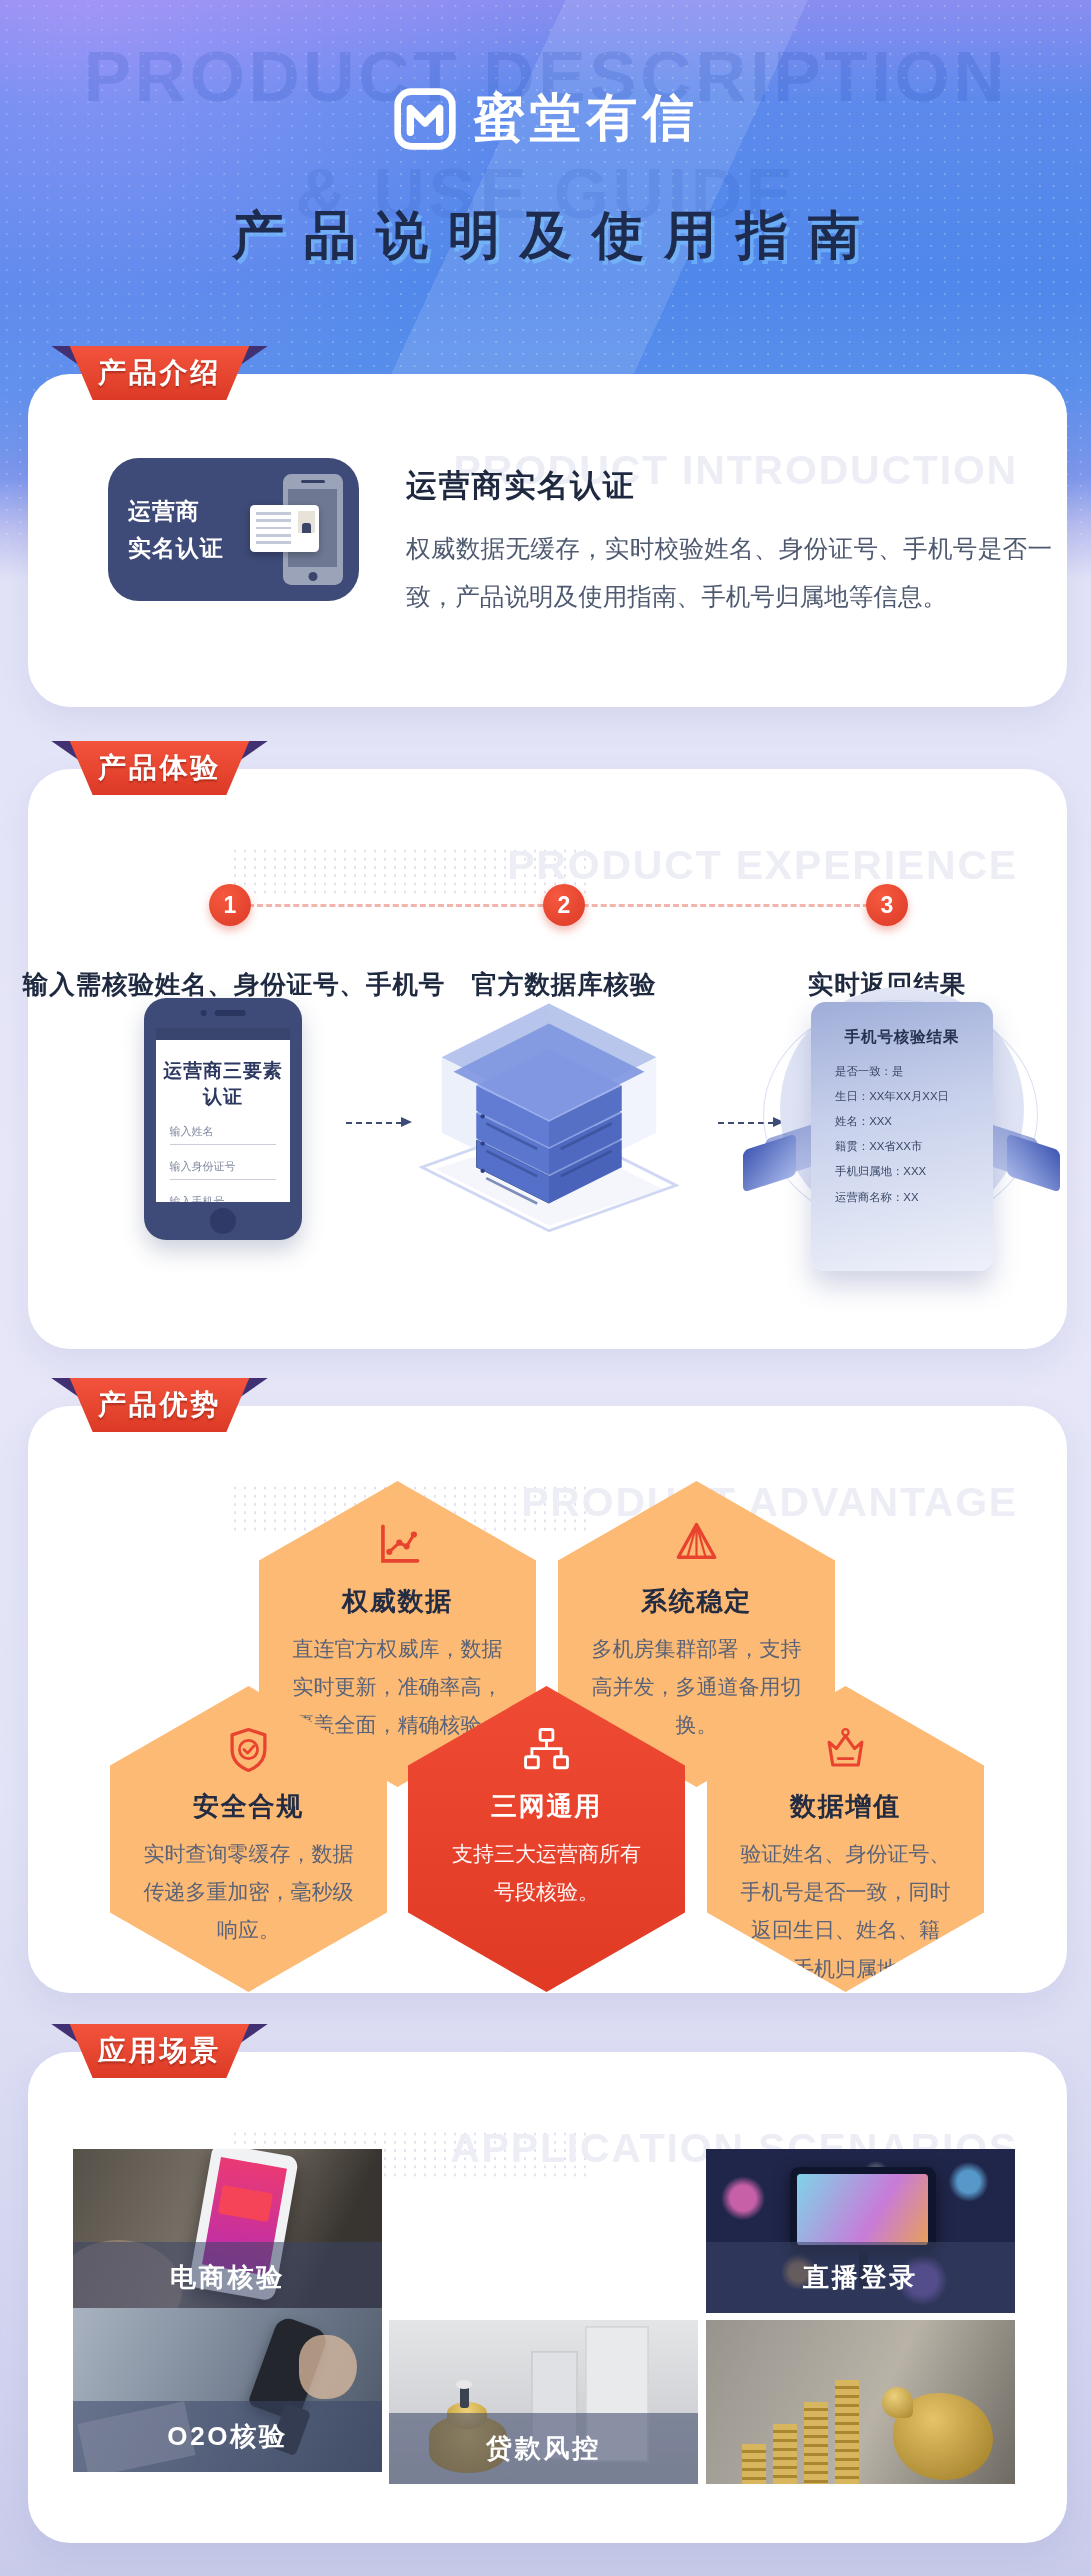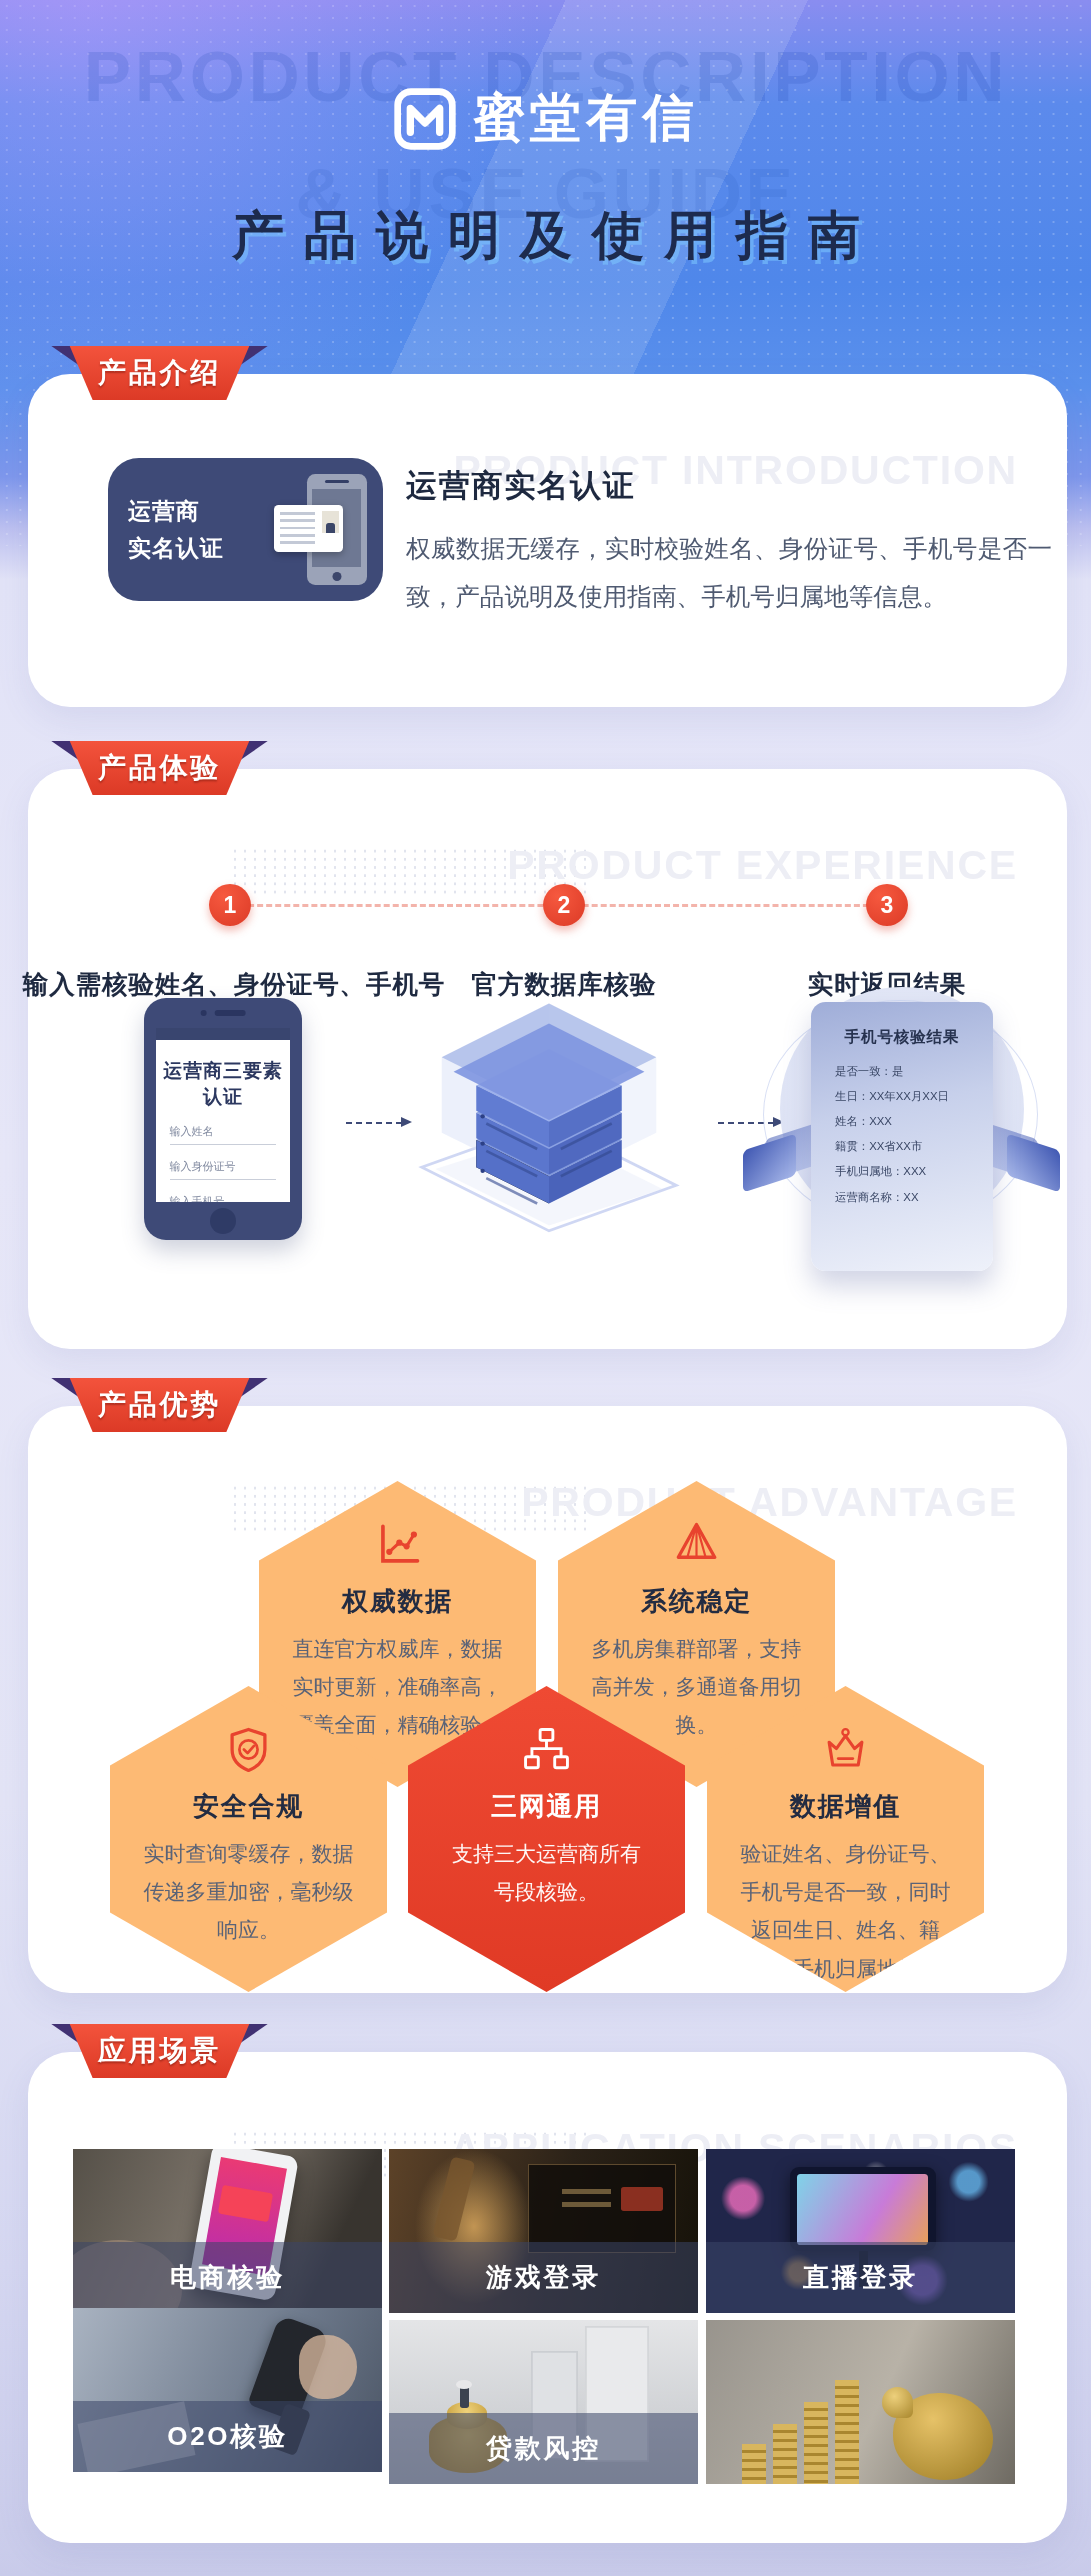--- a/index.html
+++ b/index.html
@@ -35,21 +35,21 @@
   .tri-l{left:-12.7px;clip-path:polygon(0 0,100% 0,100% 100%);}
   .tri-r{right:-12.7px;clip-path:polygon(0 0,100% 0,0 100%);}
   .flag{position:absolute;inset:0;background:linear-gradient(180deg,#f3533c,#dc3a26);
     clip-path:polygon(3% 0,97% 0,85% 100%,15% 100%);
     display:flex;align-items:center;justify-content:center;color:#fff;font-size:28px;font-weight:900;
     letter-spacing:2.7px;text-shadow:0 1.8px 1.8px rgba(110,20,10,.45);}
   .wm{position:absolute;top:73px;right:49px;font-size:41px;font-weight:900;color:#edeef5;letter-spacing:1.8px;white-space:nowrap;}
   .dots{position:absolute;top:78px;right:473px;width:364px;height:47px;opacity:.85;
     background-image:radial-gradient(#dcdfeb 1.4px,transparent 1.5px);background-size:10px 8.2px;}
   
-  .intro-tile{position:absolute;left:80px;top:84px;width:275px;height:143px;background:#3e4a77;
+  .intro-tile{position:absolute;left:80px;top:84px;width:251px;height:143px;background:#3e4a77;
     border-radius:31px;overflow:hidden;}
   .it-txt{position:absolute;left:20px;top:35px;color:#fff;font-size:23px;font-weight:900;line-height:1.6;letter-spacing:0.9px;}
   .it-phone{position:absolute;right:16.4px;top:16.4px;width:60px;height:111px;background:#9ba3b8;border-radius:8.2px;}
   .it-screen{position:absolute;left:5.5px;right:5.5px;top:14.6px;bottom:18px;background:#6e7893;}
   .it-bar{position:absolute;top:5.5px;left:50%;transform:translateX(-50%);width:24px;height:3.6px;border-radius:1.8px;background:#343f66;}
   .it-home{position:absolute;bottom:4.5px;left:50%;transform:translateX(-50%);width:9px;height:9px;border-radius:50%;background:#3c466b;}
   .it-card{position:absolute;right:40px;top:47px;width:69px;height:47px;background:#fff;border-radius:4.5px;
     box-shadow:0 2.7px 7.3px rgba(0,0,0,.25);}
   .it-lines{position:absolute;left:5.5px;top:7.3px;width:35px;height:33px;
     background:repeating-linear-gradient(180deg,#c3c9d6 0 2.7px,transparent 2.7px 7.3px);}
@@ -339,31 +339,20 @@
     <div class="tile t1">
       <div class="art a1">
         <div class="shape" style="left:127px;top:0px;width:87px;height:146px;background:#f1f2f4;border-radius:11px;transform:rotate(10deg);box-shadow:0 7.3px 18px rgba(0,0,0,.45);"></div>
         <div class="shape" style="left:138px;top:12.7px;width:67px;height:109px;background:linear-gradient(180deg,#ea3a74,#b92cae);transform:rotate(10deg);"></div>
         <div class="shape" style="left:147px;top:40px;width:51px;height:29px;background:#f54358;border-radius:3.6px;transform:rotate(10deg);"></div>
         <div class="shape" style="left:-18px;bottom:-27px;width:127px;height:100px;background:rgba(214,178,150,.35);border-radius:50%;"></div>
       </div>
       <div class="ov">电商核验</div>
     </div>
 
-    <div class="tile t2">
-      <div class="art a2">
-        <div class="shape" style="left:25.5px;top:0;width:118px;height:155px;background:radial-gradient(closest-side,rgba(216,166,92,.85),rgba(216,166,92,0));"></div>
-        <div class="shape" style="left:53px;top:9px;width:24px;height:82px;background:rgba(120,86,46,.8);transform:rotate(14deg);border-radius:5.5px;"></div>
-        <div class="shape" style="right:22px;top:14.6px;width:146px;height:87px;background:rgba(18,14,10,.85);border:0.9px solid #5e4a2e;"></div>
-        <div class="shape" style="right:35px;top:38px;width:42px;height:24px;background:#8a2f20;border-radius:2.7px;"></div>
-        <div class="shape" style="right:87px;top:40px;width:49px;height:4.5px;background:#6d5a39;"></div>
-        <div class="shape" style="right:87px;top:53px;width:49px;height:4.5px;background:#6d5a39;"></div>
-      </div>
-      <div class="ov">游戏登录</div>
-    </div>
 
     <div class="tile t3">
       <div class="art a3">
         <div class="shape" style="left:84px;top:18px;width:146px;height:84px;background:#10152e;border-radius:9px;box-shadow:0 5.5px 16.4px rgba(0,0,0,.5);"></div>
         <div class="shape" style="left:91px;top:24.6px;width:131px;height:71px;background:linear-gradient(120deg,#7fd3e8,#c87bd8 60%,#e8a05a);border-radius:3.6px;"></div>
         <div class="shape" style="left:153px;top:102px;width:9px;height:36px;background:#0c1020;"></div>
       </div>
       <div class="ov">直播登录</div>
     </div>
 

